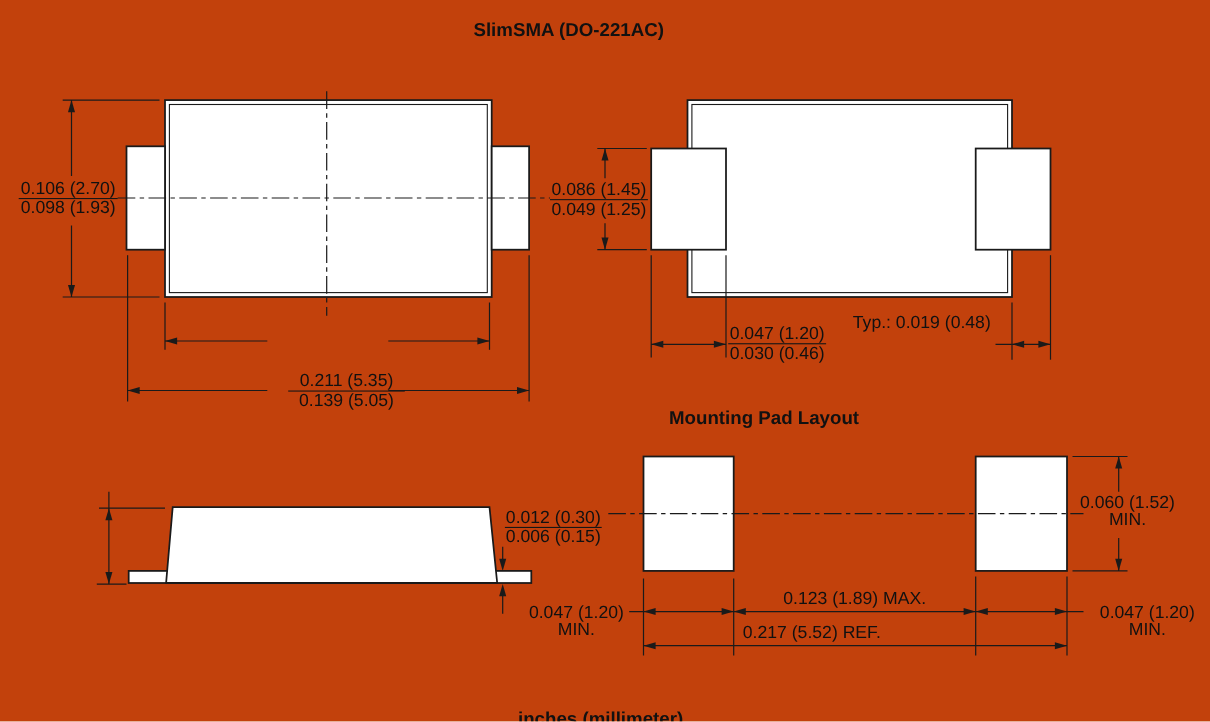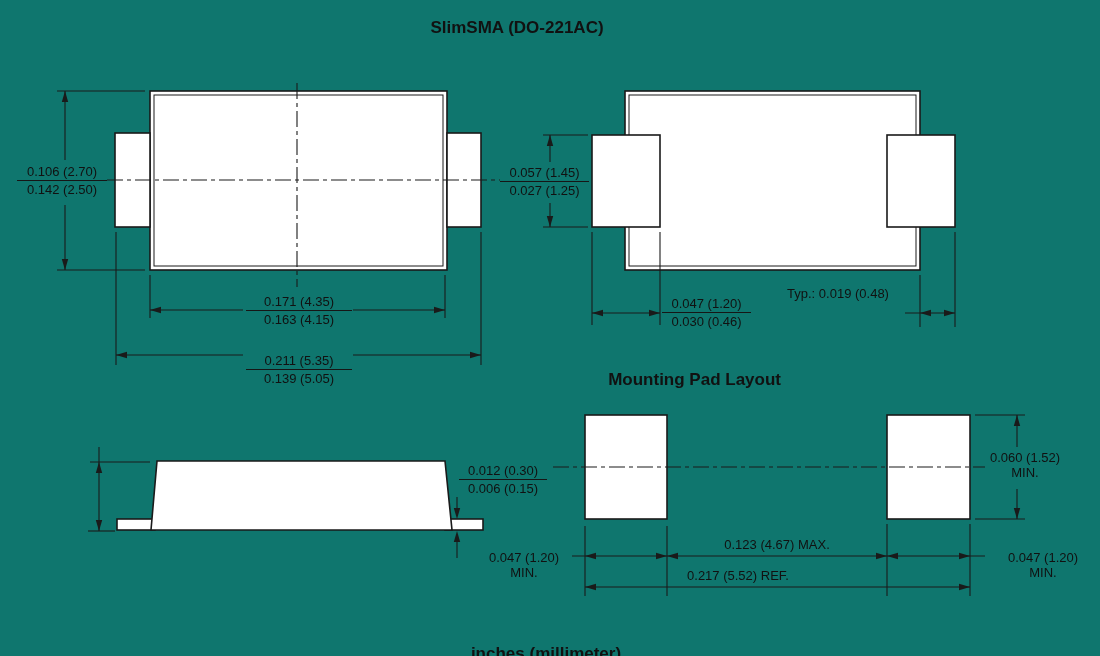--- a/index.html
+++ b/index.html
@@ -1,26 +1,26 @@
 <!DOCTYPE html>
 <html><head>
 <meta charset="utf-8">
 <style>
   html,body{margin:0;padding:0;background:#fff;}
   .canvas{
-    position:relative;width:1100px;height:656px;background:#0f766e;overflow:hidden;
+    position:relative;width:1100px;height:656px;background:#c2410c;overflow:hidden;
     font-family:"Liberation Sans", sans-serif;color:#111;
   }
   .canvas svg{position:absolute;left:0;top:0;}
   .obj{stroke:#1a1a1a;stroke-width:1.6;fill:#fff;}
   .objn{stroke:#1a1a1a;stroke-width:1;fill:none;}
   .dim{stroke:#1a1a1a;stroke-width:1.1;fill:none;}
   .cl{stroke:#1a1a1a;stroke-width:1.1;fill:none;stroke-dasharray:16 4 4 4;}
   .ah{fill:#1a1a1a;stroke:none;}
-  .lbl{position:absolute;font-size:13px;line-height:15px;text-align:center;white-space:nowrap;}
+  .lbl{position:absolute;font-size:16px;line-height:15px;text-align:center;white-space:nowrap;}
   .frac .num{display:block;border-bottom:1.5px solid #161616;padding-bottom:1px;}
   .frac .den{display:block;padding-top:1px;}
   .two .l2{display:block;}
   .heading{position:absolute;font-weight:700;font-size:17px;line-height:20px;text-align:center;white-space:nowrap;}
 </style>
 </head>
 <body>
 
 <div class="canvas">
 
@@ -123,53 +123,49 @@
       <line class="dim" x1="585" y1="587" x2="970" y2="587"></line>
       <polygon class="ah" points="585,587 596,583.8 596,590.2"></polygon>
       <polygon class="ah" points="970,587 959,583.8 959,590.2"></polygon>
     </g>
   </svg>
 
   <div class="heading" style="left:17px;top:18px;width:1000px;">SlimSMA (DO-221AC)</div>
 
   <div class="lbl frac" style="left:17px;top:164px;width:90px;">
     <span class="num">0.106 (2.70)</span>
-    <span class="den">0.142 (2.50)</span>
+    <span class="den">0.098 (1.93)</span>
   </div>
-  <div class="lbl frac" style="left:246px;top:294px;width:106px;">
-    <span class="num">0.171 (4.35)</span>
-    <span class="den">0.163 (4.15)</span>
-  </div>
-  <div class="lbl frac" style="left:246px;top:339px;width:106px;margin-top:14px;">
+  <div class="lbl frac" style="left:262px;top:339px;width:106px;">
     <span class="num">0.211 (5.35)</span>
     <span class="den">0.139 (5.05)</span>
   </div>
 
   <div class="lbl frac" style="left:500px;top:165px;width:89px;">
-    <span class="num">0.057 (1.45)</span>
-    <span class="den">0.027 (1.25)</span>
+    <span class="num">0.086 (1.45)</span>
+    <span class="den">0.049 (1.25)</span>
   </div>
   <div class="lbl frac" style="left:662px;top:296px;width:89px;">
     <span class="num">0.047 (1.20)</span>
     <span class="den">0.030 (0.46)</span>
   </div>
   <div class="lbl" style="left:770px;top:286px;width:136px;">Typ.: 0.019 (0.48)</div>
 
   <div class="lbl frac" style="left:459px;top:463px;width:88px;">
     <span class="num">0.012 (0.30)</span>
     <span class="den">0.006 (0.15)</span>
   </div>
 
   <div class="heading" style="left:581px;top:370px;width:200px;text-align:right;">Mounting Pad Layout</div>
 
   <div class="lbl two" style="left:977px;top:450px;width:96px;">
     <span class="l2">0.060 (1.52)</span>
     <span class="l2">MIN.</span>
   </div>
-  <div class="lbl" style="left:697px;top:537px;width:160px;">0.123 (4.67) MAX.</div>
+  <div class="lbl" style="left:697px;top:537px;width:160px;">0.123 (1.89) MAX.</div>
   <div class="lbl" style="left:658px;top:568px;width:160px;">0.217 (5.52) REF.</div>
   <div class="lbl two" style="left:478px;top:550px;width:92px;">
     <span class="l2">0.047 (1.20)</span>
     <span class="l2">MIN.</span>
   </div>
   <div class="lbl two" style="left:997px;top:550px;width:92px;">
     <span class="l2">0.047 (1.20)</span>
     <span class="l2">MIN.</span>
   </div>
 

